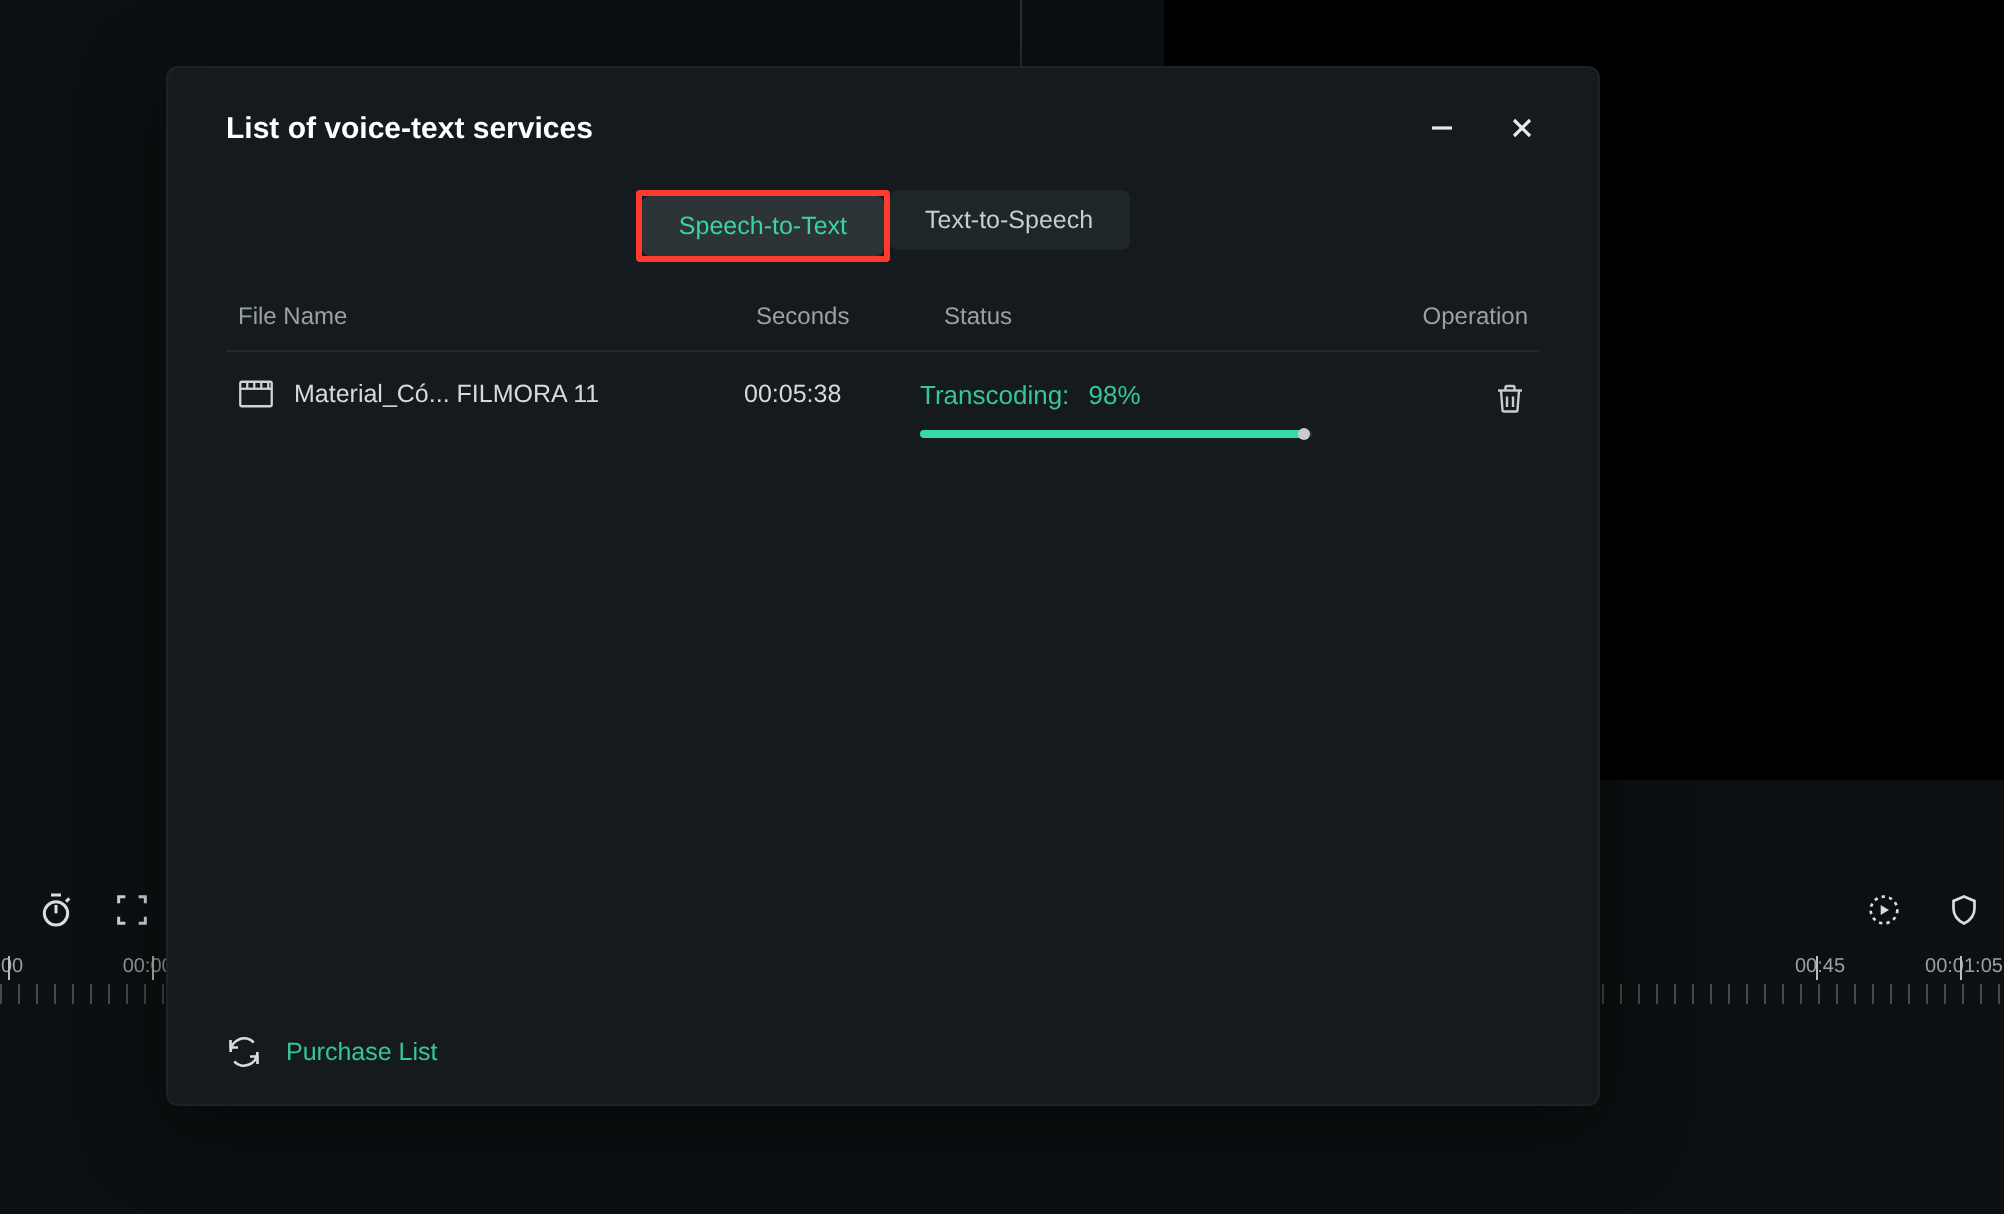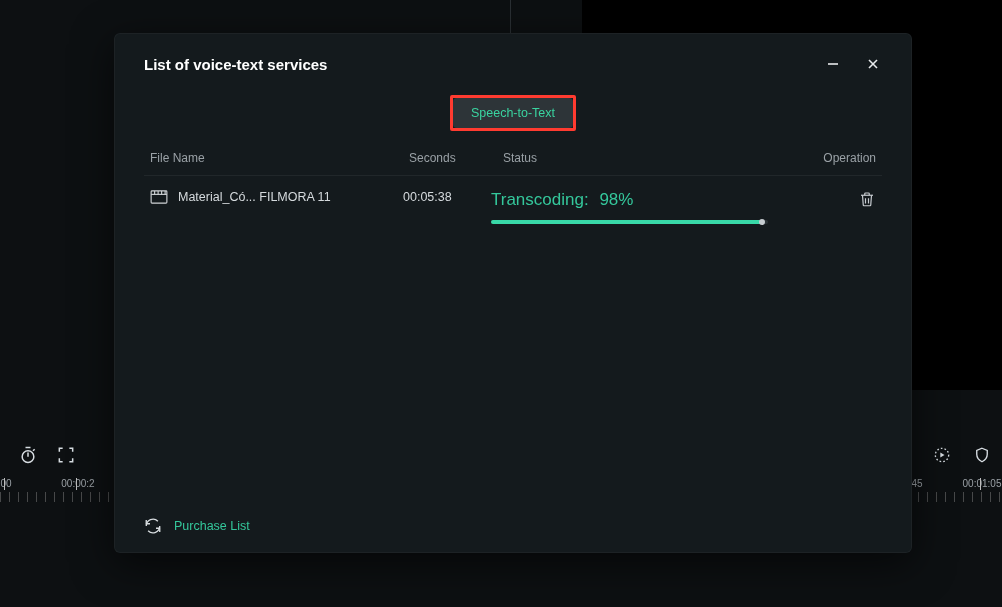--- a/index.html
+++ b/index.html
@@ -76,23 +76,23 @@
     height: 10px;
     background-image: repeating-linear-gradient(to right,
       #777 0 1px, transparent 1px 9px);
     opacity: 0.55;
   }
   .ruler .major { position:absolute; top: 0; width:1px; height:12px; background:#bdbdbd; }
 
   
   .modal {
     position: absolute;
-    left: 114px;
+    left: 83px;
     top: 33px;
-    width: 798px;
+    width: 717px;
     height: 520px;
     background: #141a1d;
     border-radius: 6px;
     box-shadow: 0 10px 40px rgba(0,0,0,.6), 0 0 0 1px rgba(255,255,255,.04) inset;
     display: flex;
     flex-direction: column;
     padding: 22px 30px 18px 30px;
   }
   .modal-header {
     display: flex;
@@ -158,21 +158,21 @@
     color: #d5dadd;
     gap: 18px;
   }
   .file-cell { width:235px; display:flex; align-items:center; gap:10px; }
   .file-icon { width:18px; height:14px; flex:0 0 auto; }
   .dur-cell { width:70px; }
   .stat-cell { flex:1; padding-right: 20px; }
   .op-cell { width:70px; display:flex; justify-content:flex-end; }
   .trash { width:18px; height:18px; color:#c7ccd0; cursor:pointer; }
 
-  .status-line { color:#34c79b; font-size:17px; }
+  .status-line { color:#34c79b; font-size:13px; }
   .status-line .pct { margin-left: 6px; }
   .progress-wrap {
     margin-top: 10px;
     height: 4px;
     background: #2a3236;
     border-radius: 3px;
     position: relative;
     width: 100%;
   }
   .progress-fill {
@@ -265,20 +265,23 @@
       </div>
     </div>
   </div>
 
   <div class="tabs">
     <span class="tab-highlight">
       <div class="tab active">
         <span>Speech-to-Text</span>
       </div>
     </span>
+    <div class="tab">
+      <span>Text-to-Speech</span>
+    </div>
   </div>
 
   <div class="table-head">
     <div class="col-file">File Name</div>
     <div class="col-dur">Seconds</div>
     <div class="col-stat">Status</div>
     <div class="col-op">Operation</div>
   </div>
 
   <div class="row">

